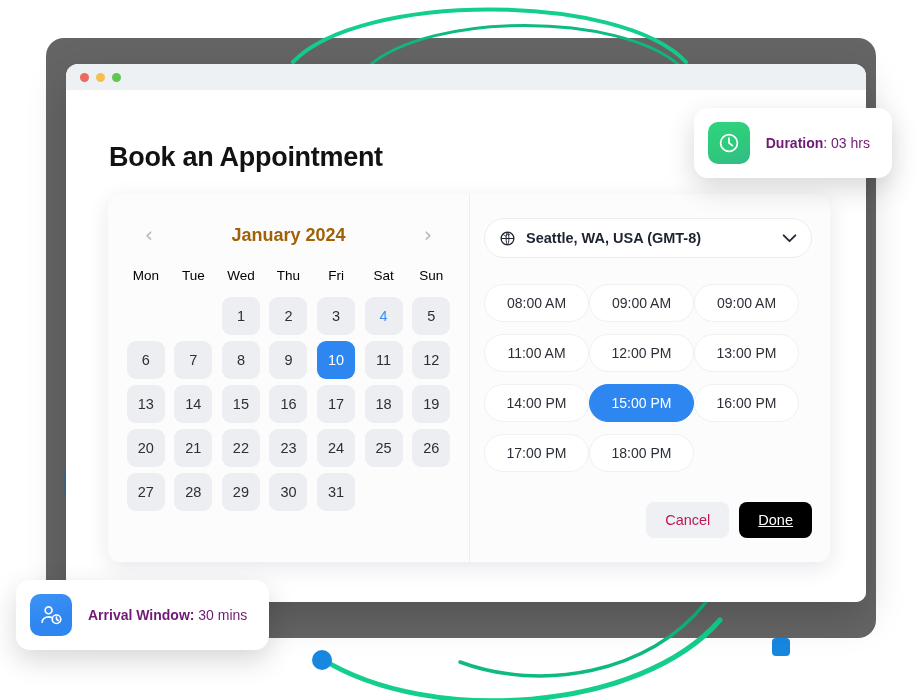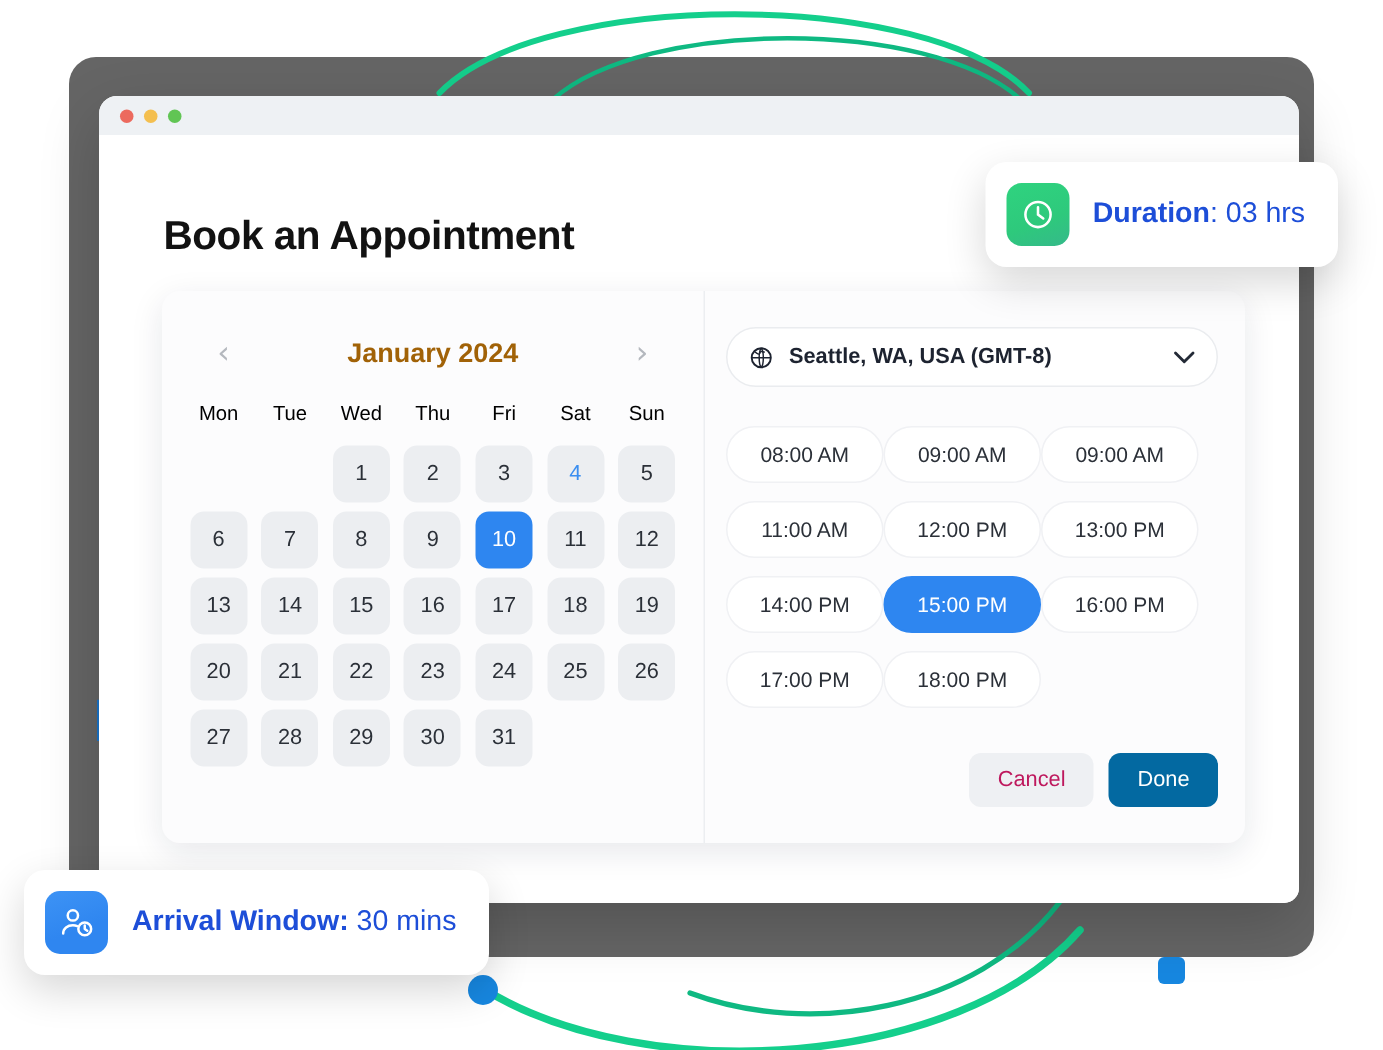--- a/index.html
+++ b/index.html
@@ -165,21 +165,21 @@
     height: 36px;
     padding: 0 19px;
     border-radius: 8px;
     border: none;
     font-size: 14.5px;
     font-family: "Liberation Sans", sans-serif;
     cursor: pointer;
     display: flex; align-items: center;
   }
   .btn.cancel { background: #eef0f3; color: #be185d; }
-  .btn.done { background: #0369a1; color: #ffffff; }
+  .btn.done { background: #000000; color: #ffffff; text-decoration: underline; }
 
   
   .fcard {
     position: absolute;
     background: #ffffff;
     border-radius: 14px;
     box-shadow: 0 10px 28px rgba(0,0,0,0.16);
     display: flex; align-items: center;
     padding: 14px 22px 14px 14px;
     gap: 16px;
@@ -187,21 +187,21 @@
   .fcard.duration { right: 30px; top: 108px; }
   .fcard.arrival { left: 16px; top: 580px; text-align: center; }
   .ficon {
     width: 42px; height: 42px;
     border-radius: 10px;
     display: flex; align-items: center; justify-content: center;
     flex: none;
   }
   .ficon.green { background: linear-gradient(160deg, #2fd37f 0%, #2ec97c 60%, #35b98a 100%); }
   .ficon.blue  { background: linear-gradient(160deg, #3d93f5 0%, #2f86f0 60%, #2f86f0 100%); }
-  .ftext { font-size: 19px; color: #1d4ed8; white-space: nowrap; }
+  .ftext { font-size: 14px; color: #701a75; white-space: nowrap; }
   .ftext b { font-weight: bold; }
 </style>
 </head>
 <body>
 
 <div id="stage">
 
   <div class="bg-dark"></div>
 
   <svg class="arcs" viewBox="0 0 922 700" fill="none">

